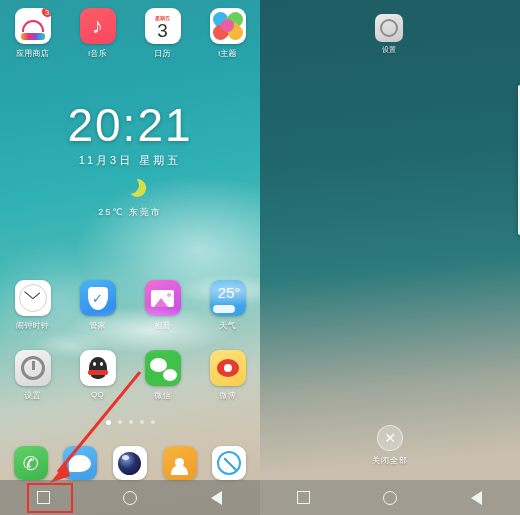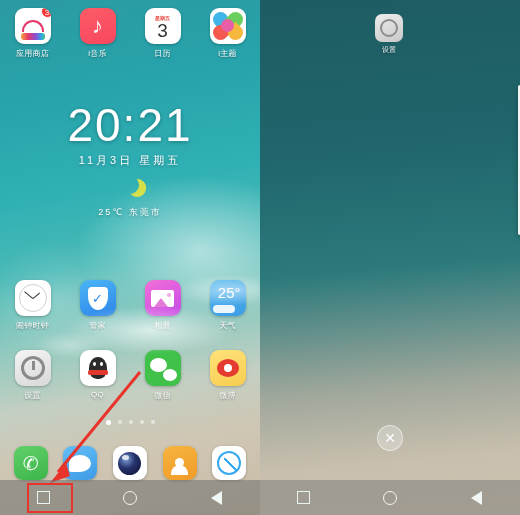--- a/index.html
+++ b/index.html
@@ -333,20 +333,21 @@
       
       
     </div>
 
     <div class="rsmallcard">
       
     </div>
 
     <div class="closeall">
       <div class="cbtn">✕</div>
+      <div class="clb">关闭全部</div>
     </div>
 
     <div class="navbar2">
       <div class="navbtn">
           <span class="nv-sq"></span>
         </div>
       <div class="navbtn">
           <span class="nv-ci"></span>
         </div>
       <div class="navbtn">

